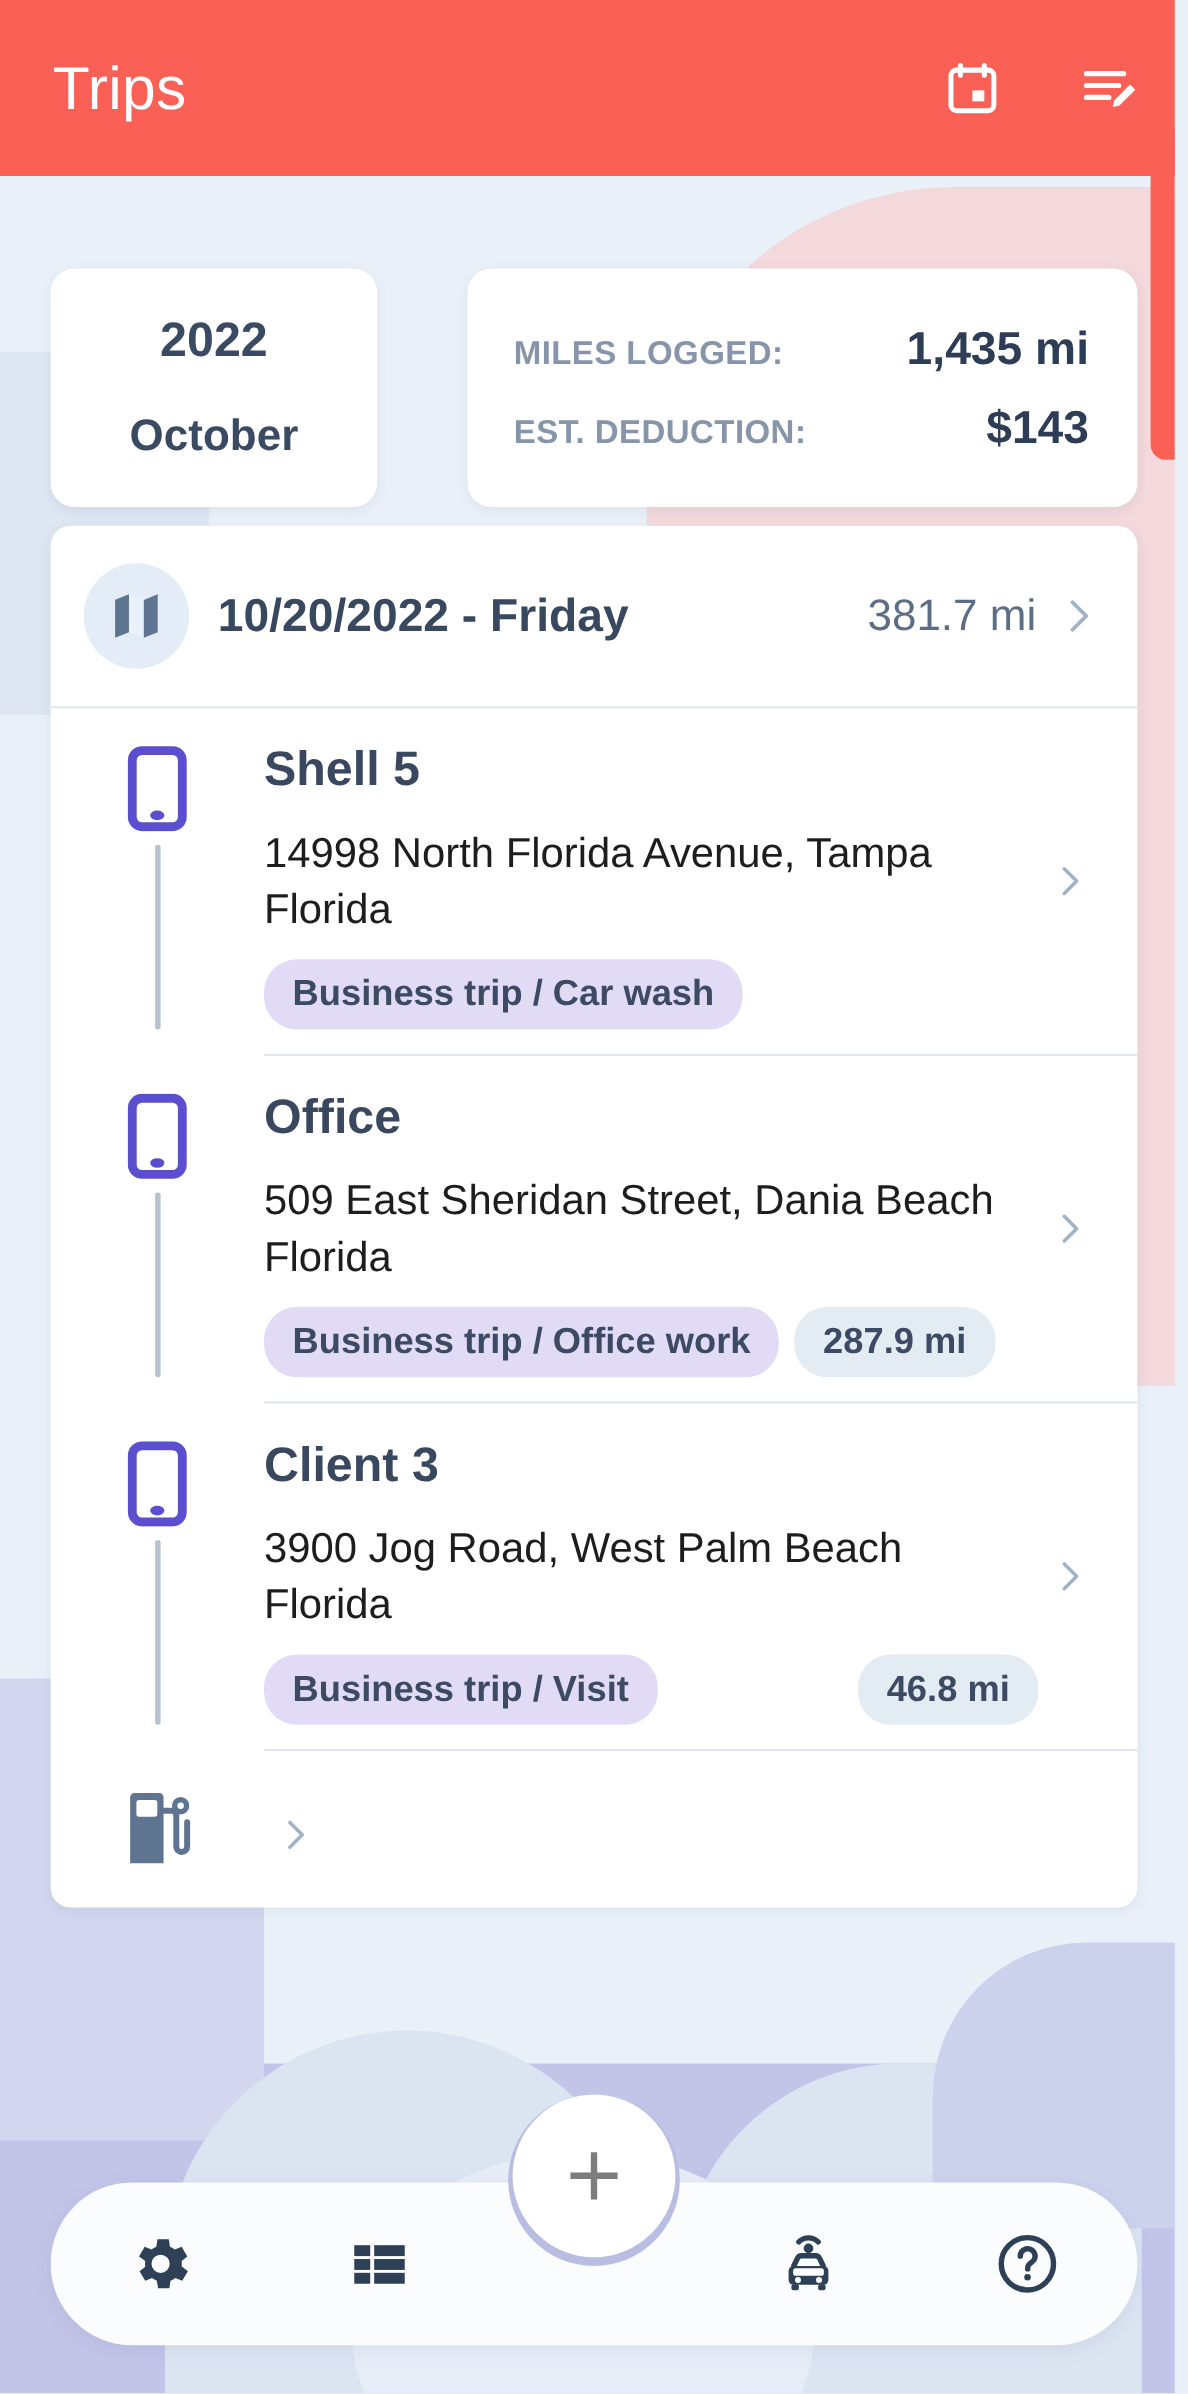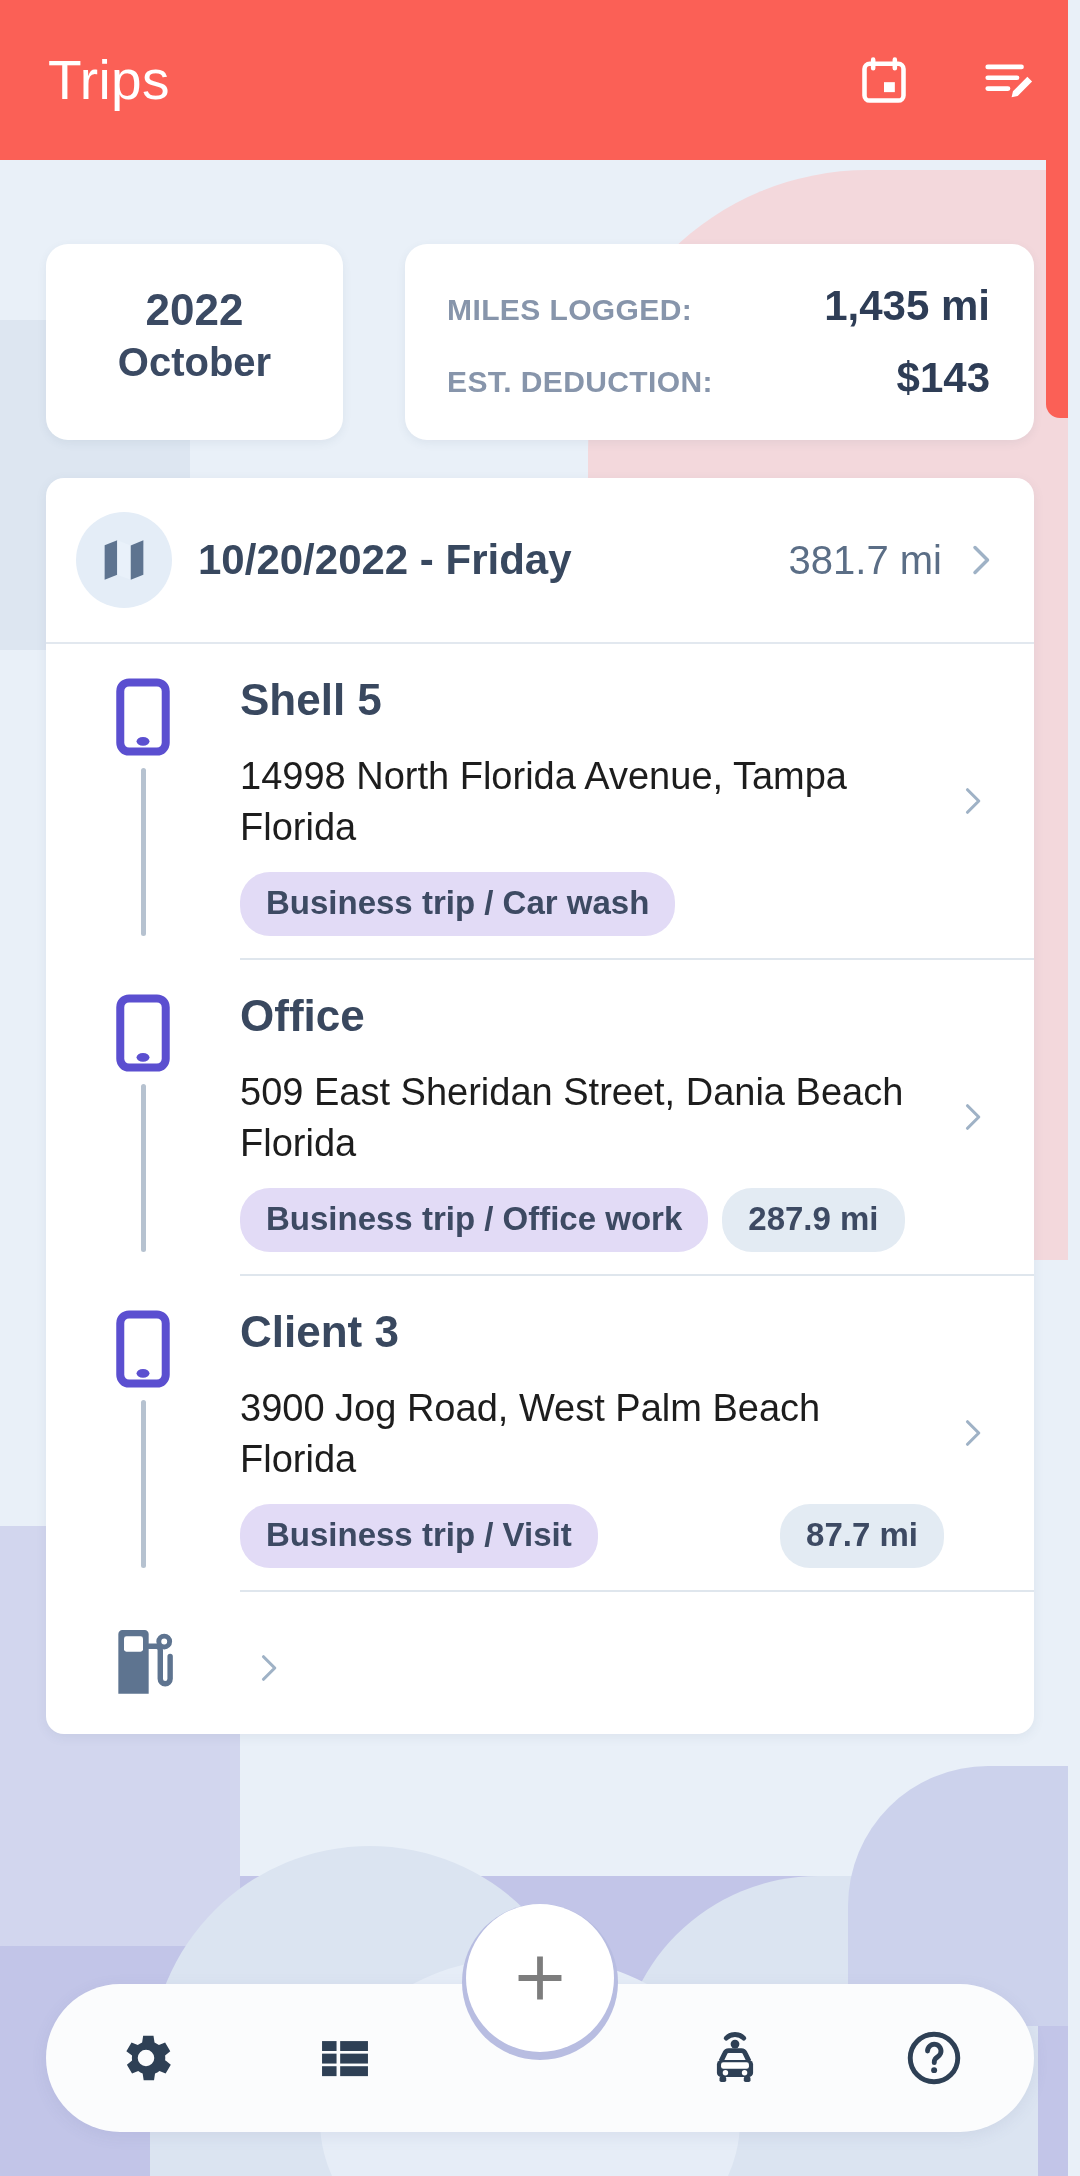--- a/index.html
+++ b/index.html
@@ -110,38 +110,39 @@
     display: flex; align-items: center; justify-content: center;
     cursor: pointer;
   }
 
   
   .stats-row {
     position: absolute;
     left: 46px; top: 244px;
     width: 988px;
     display: flex;
-    gap: 18px;
+    gap: 38px;
     z-index: 5;
   }
   .card-period {
     width: 297px;
     background: #ffffff;
     border-radius: 22px;
     padding: 38px 10px 40px;
     text-align: center;
     box-shadow: 0 3px 10px rgba(70,90,120,0.08);
   }
   .period-year {
     font-size: 44px; font-weight: bold; color: #3b4a63;
     line-height: 1.25;
   }
   .period-month {
     font-size: 40px; font-weight: bold; color: #3b4a63;
     line-height: 1.25;
+    margin-top: 34px;
   }
   .card-stats {
     flex: 1;
     background: #ffffff;
     border-radius: 22px;
     padding: 38px 44px 38px 42px;
     box-shadow: 0 3px 10px rgba(70,90,120,0.08);
     display: flex;
     flex-direction: column;
     justify-content: center;
@@ -435,21 +436,21 @@
           <ellipse cx="12" cy="24.4" rx="2.5" ry="1.7" fill="#5b4fd0"></ellipse>
         </svg>
         <div class="trip-connector"></div>
       </div>
       <div class="trip-body">
         <div class="trip-title">Client 3</div>
         <div class="trip-address">3900 Jog Road, West Palm Beach Florida</div>
         <div class="trip-tags">
           <div class="tag-purpose">Business trip / Visit</div>
           <div class="tag-spacer"></div>
-          <div class="tag-distance">87.7 mi</div>
+          <div class="tag-distance">46.8 mi</div>
         </div>
       </div>
       <div class="trip-chev">
         <svg width="36" height="36" viewBox="0 0 24 24" fill="none">
           <path d="M9 4.5L16.5 12 9 19.5" stroke="#9fb2c6" stroke-width="2.1" stroke-linecap="round" stroke-linejoin="round"></path>
         </svg>
       </div>
     </div>
     <div class="trip-sep"></div>
 

